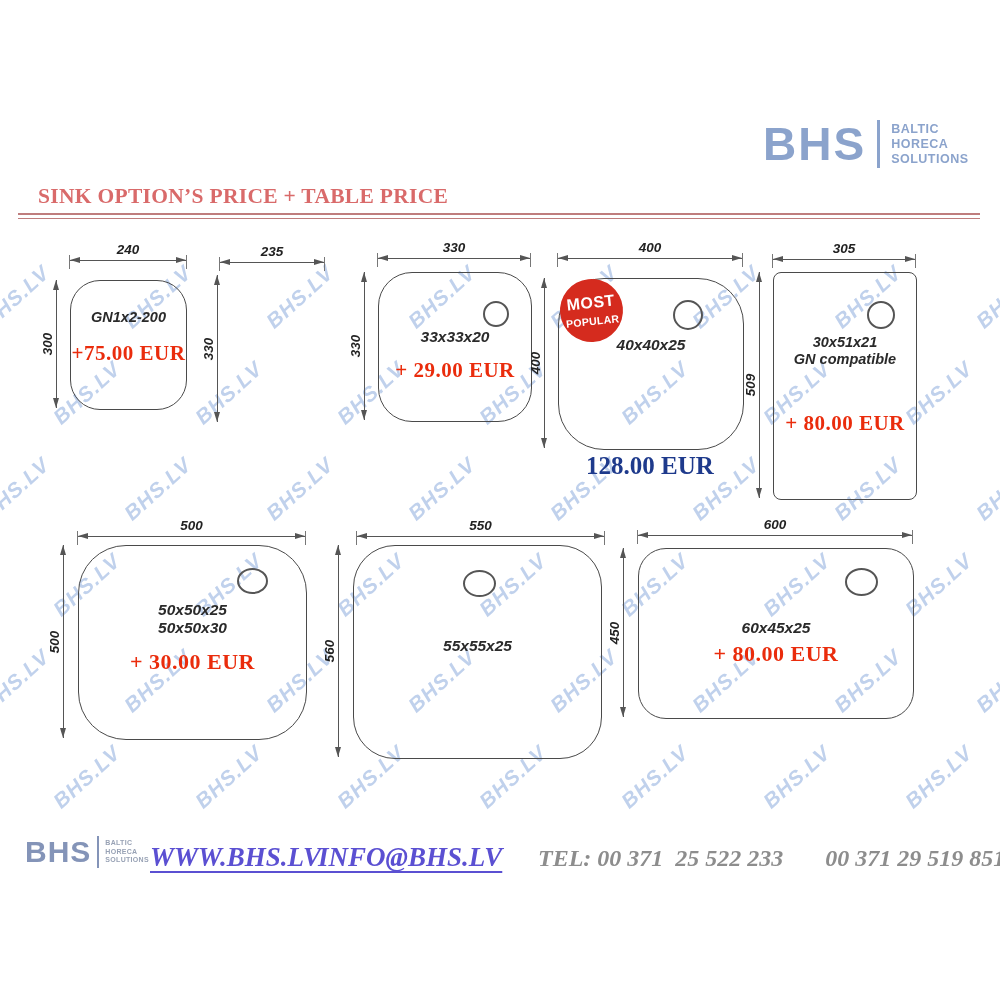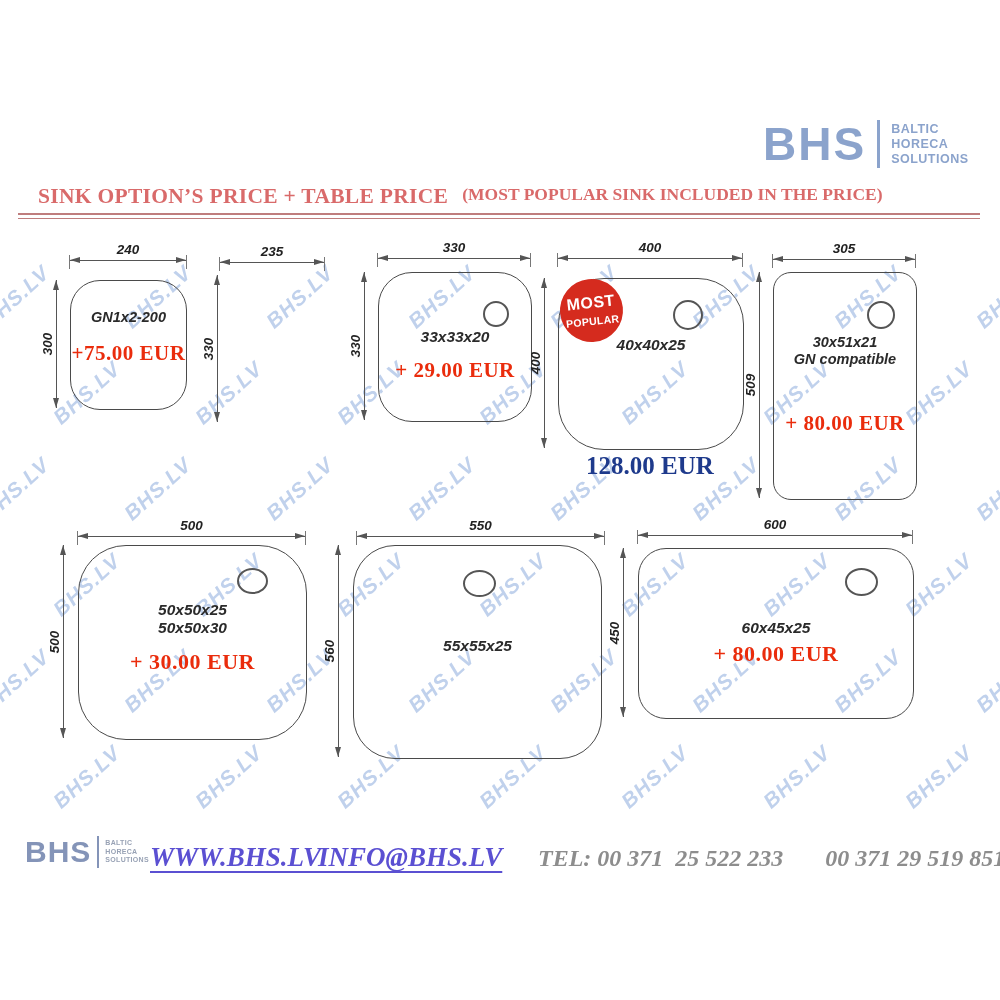--- a/index.html
+++ b/index.html
@@ -132,21 +132,20 @@
     <span class="bar"></span>
     <span class="tag">
       <span>BALTIC</span>
       <span>HORECA</span>
       <span>SOLUTIONS</span>
     </span>
   </div>
 
   <div class="titlerow">
     <span class="title">SINK OPTION’S PRICE + TABLE PRICE</span>
-    <span class="subtitle">(MOST POPULAR SINK INCLUDED IN THE PRICE)</span>
   </div>
   <div class="rule"></div>
 
   <div class="dimh" style="left:70px;top:260px;width:116px">
     <span class="dlbl">240</span>
       <i class="ext l"></i>
       <i class="ext r"></i>
   </div>
   <div class="dimv" style="left:56px;top:280px;height:128px">
     <span class="dlbl">300</span>
@@ -198,21 +197,21 @@
   <div class="total" style="left:558px;top:452px;width:184px">128.00 EUR</div>
 
   <div class="dimh" style="left:773px;top:259px;width:142px">
     <span class="dlbl">305</span>
       <i class="ext l"></i>
       <i class="ext r"></i>
   </div>
   <div class="dimv" style="left:759px;top:272px;height:226px">
     <span class="dlbl">509</span>
   </div>
-  <div class="srect" style="left:773px;top:272px;width:142px;height:226px;border-radius:18px">
+  <div class="srect" style="left:773px;top:272px;width:142px;height:226px;border-radius:8px">
     <div class="drain" style="left:93px;top:28px;width:24px;height:24px"></div>
     <div class="model small" style="top:60px">30x51x21</div>
     <div class="model small" style="top:77px">GN compatible</div>
     <div class="price" style="top:138px">+ 80.00 EUR</div>
   </div>
 
   <div class="dimh" style="left:78px;top:536px;width:227px">
     <span class="dlbl">500</span>
       <i class="ext l"></i>
       <i class="ext r"></i>

